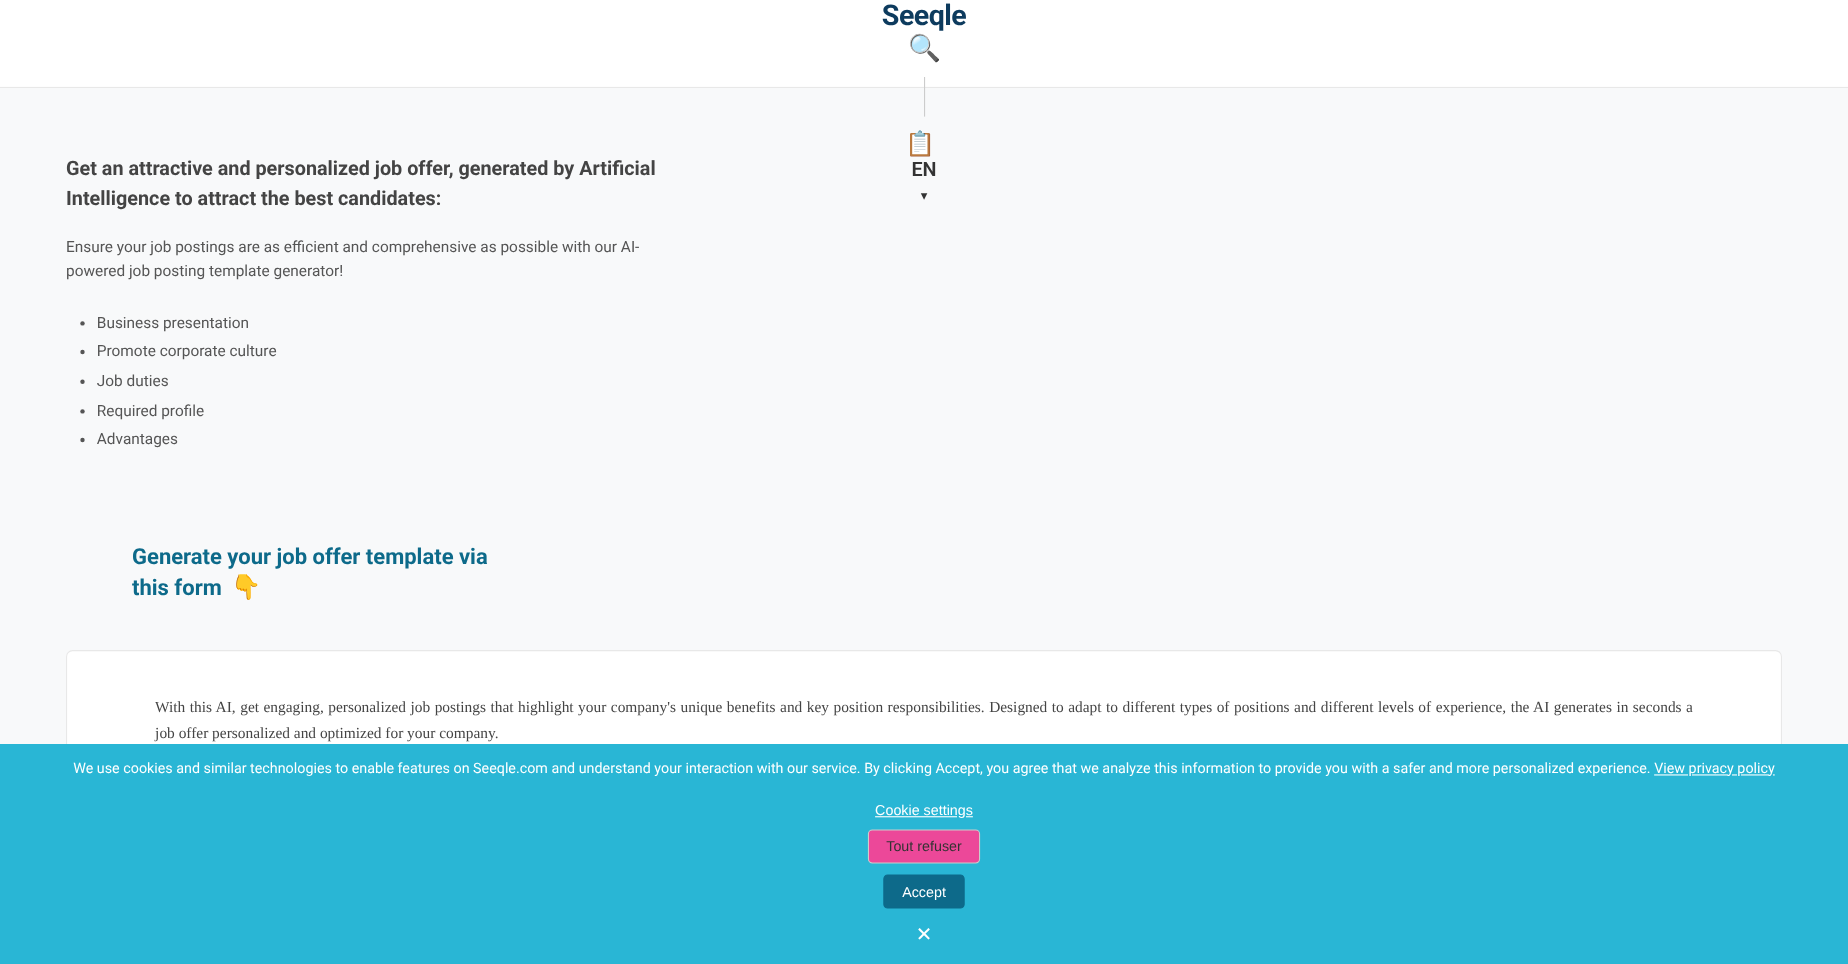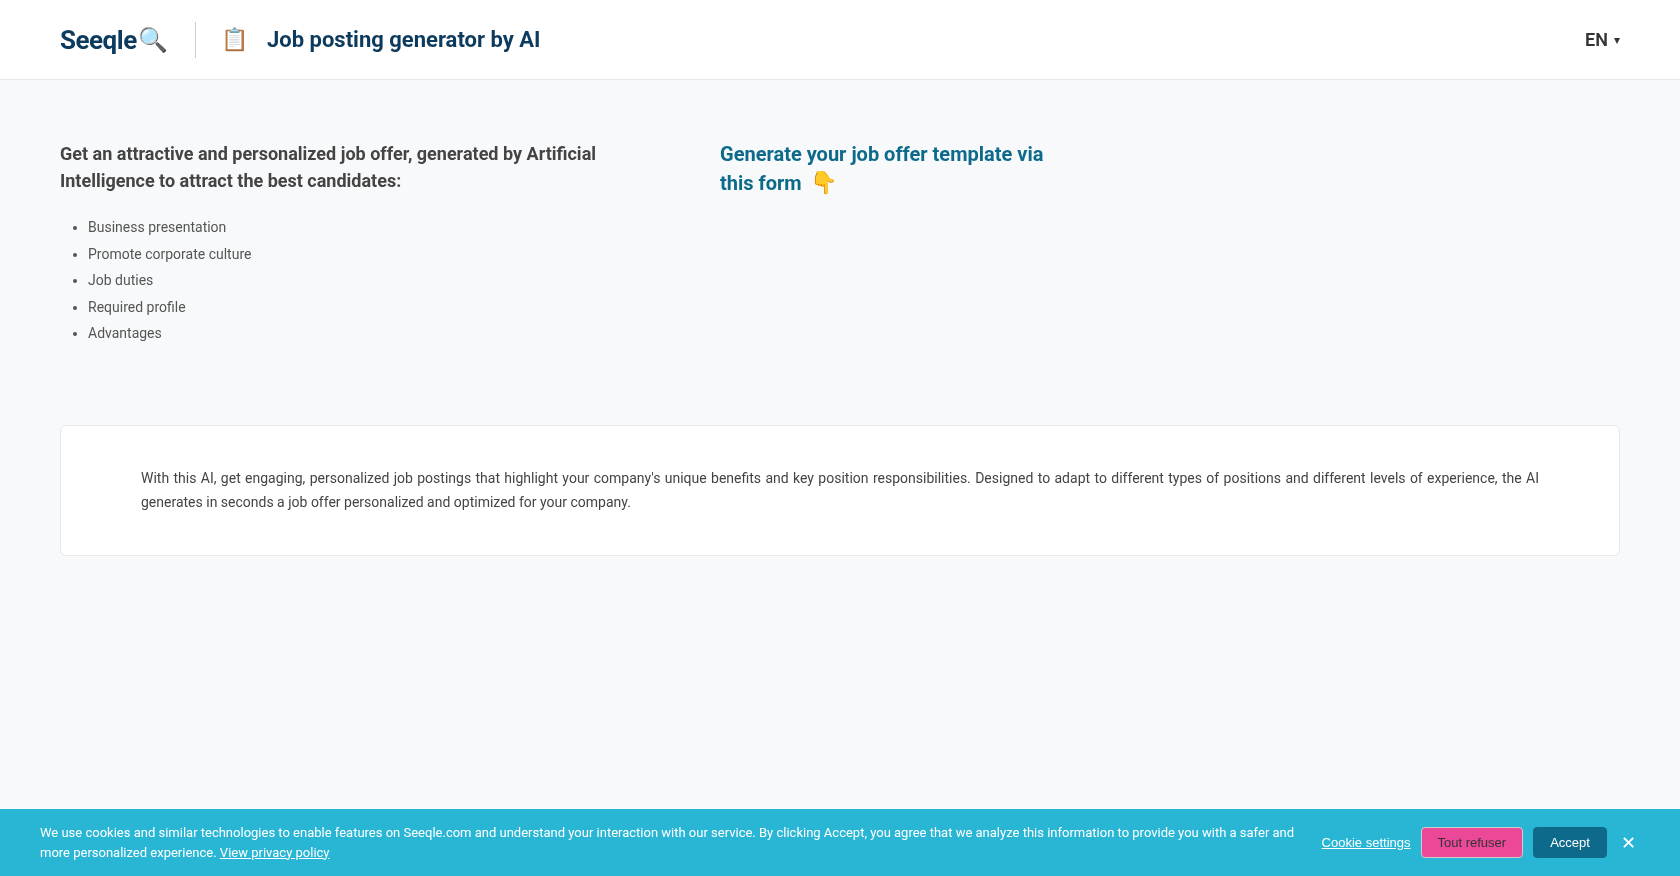--- a/index.html
+++ b/index.html
@@ -1,18 +1,19 @@
 <!DOCTYPE html>
 <html><head>
   <meta charset="utf-8">
   <style>
     * {
       box-sizing: border-box;
       margin: 0;
       padding: 0;
+      flex-direction: column;
     }
 
     body {
       font-family: -apple-system, BlinkMacSystemFont, 'Segoe UI', Roboto, Arial, sans-serif;
       background: #f8f9fa;
       color: #333;
       min-height: 876px;
     }
 
     
@@ -144,20 +145,21 @@
       margin-left: 4px;
     }
 
     
     .bottom-section {
       background: #fff;
       margin: 0 60px;
       padding: 40px 80px;
       border-radius: 6px;
       border: 1px solid #e8e8e8;
+      font-family: Liberation Serif, serif;
     }
 
     .bottom-text {
       font-size: 14px;
       color: #444;
       line-height: 1.75;
       text-align: justify;
     }
 
     
@@ -239,32 +241,32 @@
 <body>
 
 <header class="header">
   <div class="header-left">
     <div class="logo-container">
       <span class="logo-text">Seeqle</span>
       <span class="logo-icon">🔍</span>
     </div>
     <div class="divider-line"></div>
     <span class="page-title-icon">📋</span>
-    <h1 class="page-title">Job posting generator by AI</h1>
   </div>
   <div class="header-right">
     <span class="lang-label">EN</span>
     <span class="chevron-down">▾</span>
   </div>
 </header>
 
 <div class="main">
 
   <div class="left-panel">
     <h2 class="hero-title">Get an attractive and personalized job offer, generated by Artificial Intelligence to attract the best candidates:</h2>
+    <p class="description-text">Ensure your job postings are as efficient and comprehensive as possible with our AI-powered job posting template generator!</p>
     <ul class="features-list">
       <li>Business presentation</li>
       <li>Promote corporate culture</li>
       <li>Job duties</li>
       <li>Required profile</li>
       <li>Advantages</li>
     </ul>
   </div>
 
   <div class="right-panel">

